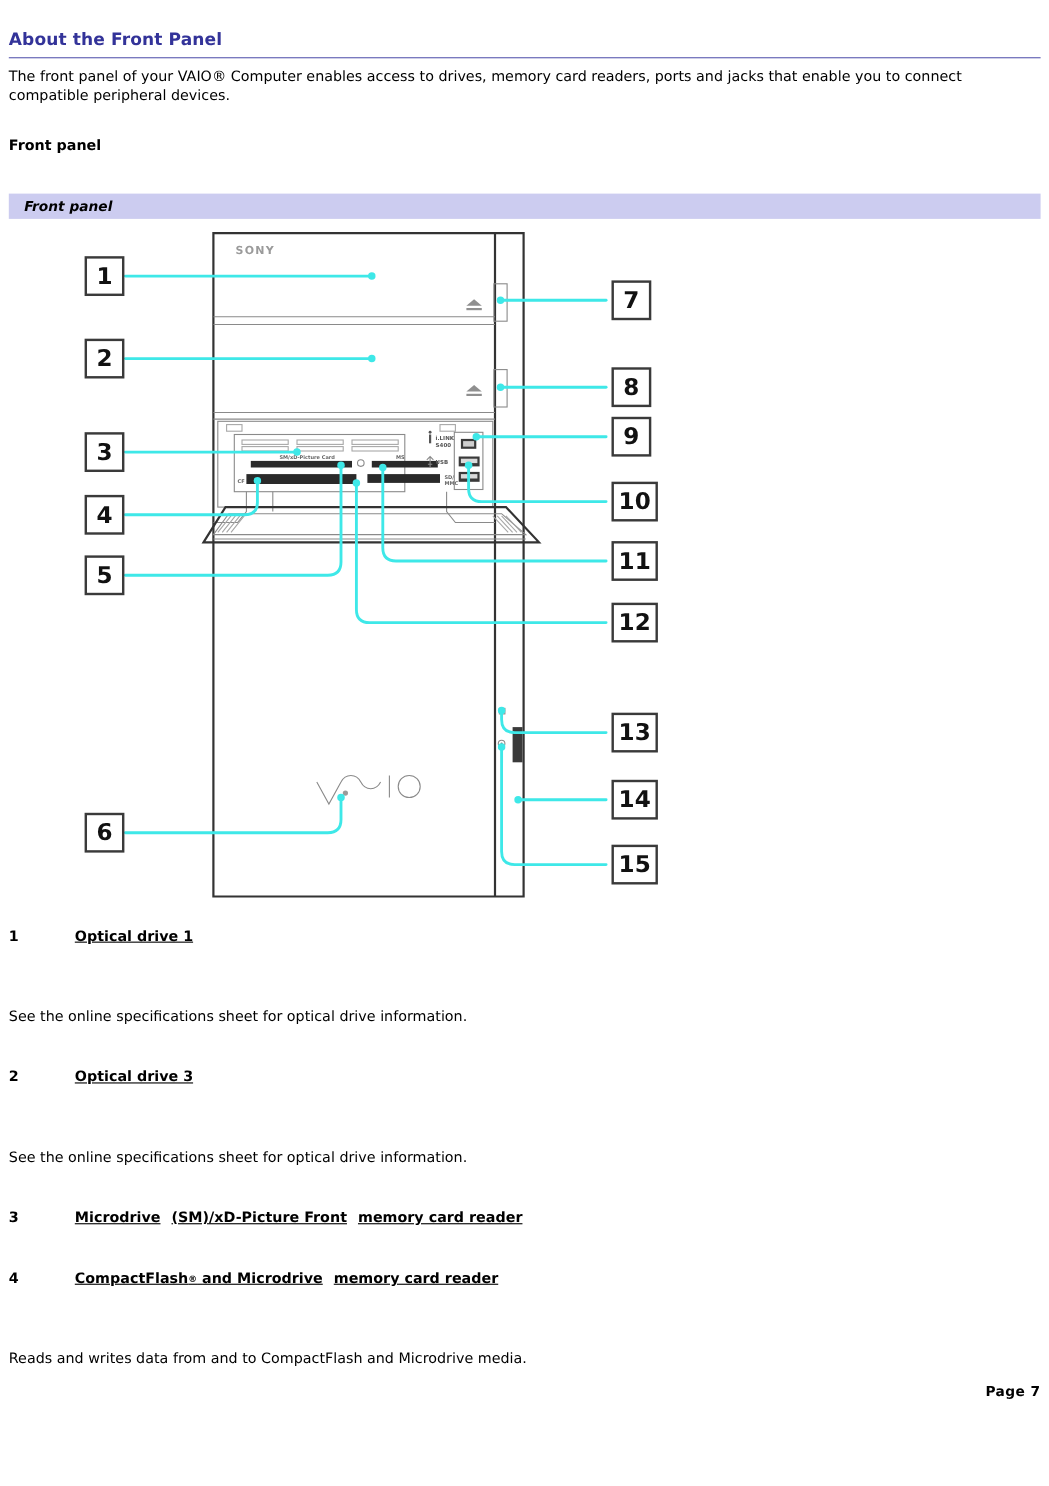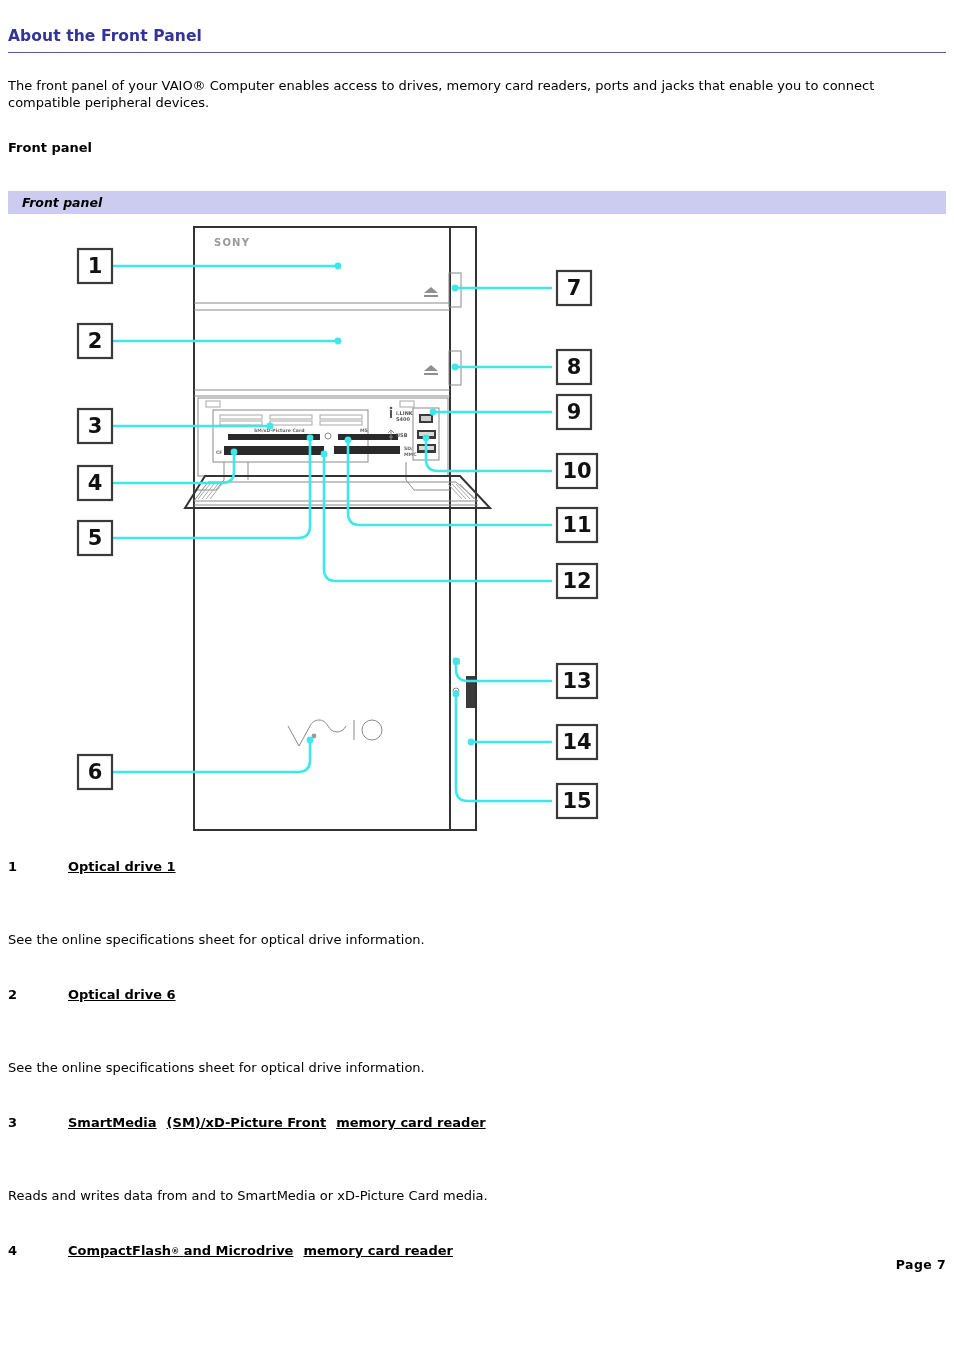--- a/index.html
+++ b/index.html
@@ -41,21 +41,21 @@
   }
 
   
   .body-text {
     font-size: 13px;
     line-height: 17px;
     margin: 0;
     color: #000;
   }
   .intro {
-    margin-top: 24px;
+    margin-top: 9px;
   }
   .sub-heading {
     font-size: 13px;
     font-weight: bold;
     margin: 0;
     line-height: 17px;
   }
   .spacer-lg { height: 28px; }
   .spacer-md { height: 21px; }
 
@@ -387,43 +387,43 @@
       <span class="item-label">Optical drive 1</span>
     </div>
     <div class="item-desc">See the online specifications sheet for optical drive information.</div>
   </div>
 
   <div class="item-gap"></div>
 
   <div class="item-block">
     <div class="item-head">
       <span class="item-num">2</span>
-      <span class="item-label">Optical drive 6</span>
+      <span class="item-label">Optical drive 3</span>
     </div>
     <div class="item-desc">See the online specifications sheet for optical drive information.</div>
   </div>
 
   <div class="item-gap"></div>
 
   <div class="item-block">
     <div class="item-head">
       <span class="item-num">3</span>
       <span class="item-label">
-        <span>SmartMedia</span><span class="tm-gap"></span><span>(SM)/xD-Picture Front</span><span class="tm-gap"></span><span>memory card reader</span>
+        <span>Microdrive</span><span class="tm-gap"></span><span>(SM)/xD-Picture Front</span><span class="tm-gap"></span><span>memory card reader</span>
       </span>
     </div>
-    <div class="item-desc">Reads and writes data from and to SmartMedia or xD-Picture Card media.</div>
   </div>
 
   <div class="item-gap"></div>
 
   <div class="item-block">
     <div class="item-head">
       <span class="item-num">4</span>
       <span class="item-label">
         <span>CompactFlash</span><span class="reg">®</span> <span>and Microdrive</span><span class="tm-gap"></span><span>memory card reader</span>
       </span>
     </div>
+    <div class="item-desc">Reads and writes data from and to CompactFlash and Microdrive media.</div>
   </div>
 
   <div class="footer">Page 7</div>
 
 </div>
 
 </body></html>

